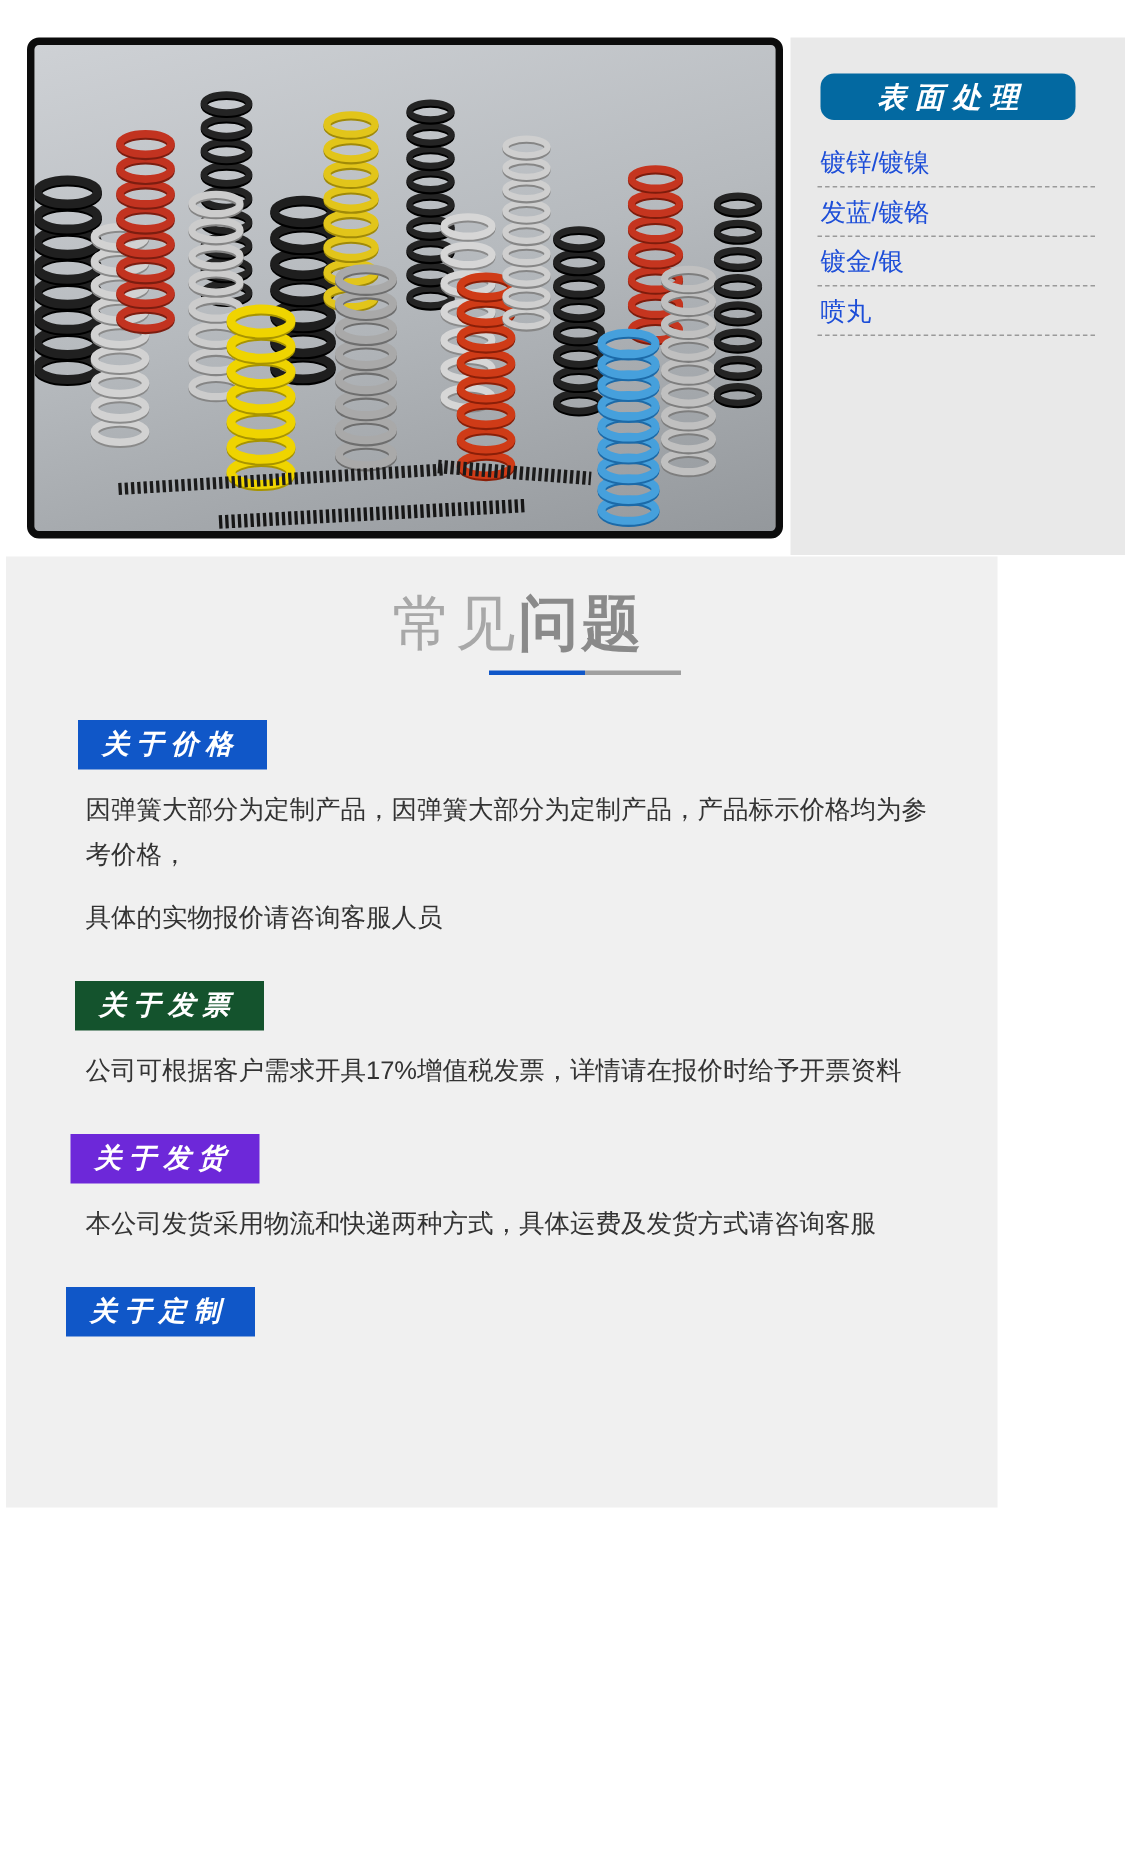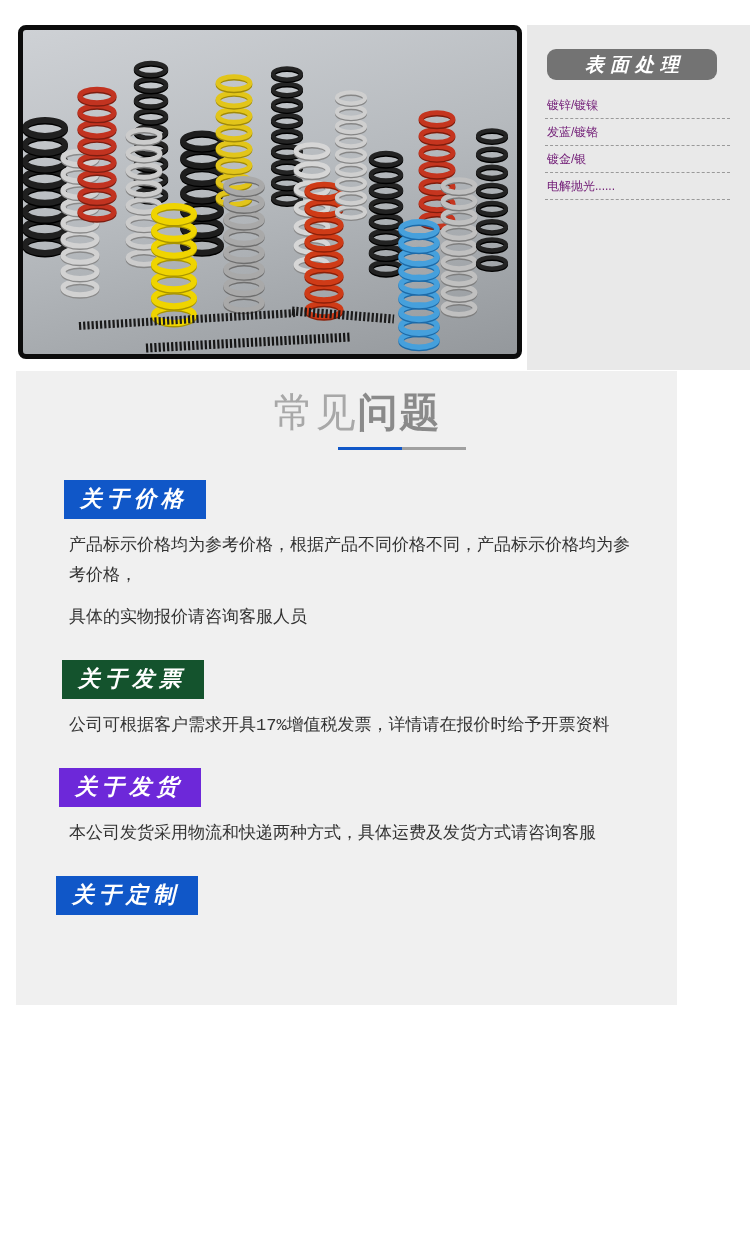--- a/index.html
+++ b/index.html
@@ -22,42 +22,42 @@
     position:absolute;left:527px;top:25px;width:223px;height:345px;
     background:#e9e9e9;
   }
   .sidebar-title{
     margin:24px 0 0 20px;width:170px;height:31px;background:#555555;
     border-radius:9px;color:#ffffff;display:flex;align-items:center;justify-content:center;
     font-size:19px;font-weight:bold;font-style:italic;letter-spacing:6px;text-indent:6px;
   }
   .treatment-list{margin:12px 20px 0 18px;padding:0;list-style:none;}
   .treatment-item{
-    font-size:12px;color:#701a75;padding:5px 0 4px 2px;
+    font-size:17px;color:#1d4ed8;padding:5px 0 4px 2px;
     border-bottom:1px dashed #9a9a9a;
   }
 
   
   .faq{
-    position:absolute;left:16px;top:371px;width:661px;height:634px;background:#f0f0f0;font-family:Liberation Mono, monospace;
+    position:absolute;left:4px;top:371px;width:661px;height:634px;background:#f0f0f0;
   }
   .faq-title{
     text-align:center;margin-top:22px;padding-left:22px;
     font-size:40px;line-height:46px;letter-spacing:2px;
   }
   .faq-title .light{color:#a8a8a8;font-weight:normal;}
   .faq-title .strong{color:#8a8a8a;font-weight:bold;}
   .title-underline{width:128px;height:3px;margin:8px auto 0;margin-left:322px;display:flex;}
   .title-underline .half-accent{flex:1;}
   .title-underline .half-gray{flex:1;background:#a0a0a0;}
 
   .faq-list{margin-top:30px;}
   .faq-item{margin-bottom:27px;}
   .faq-label{
-    display:inline-block;color:#ffffff;font-size:22px;font-weight:bold;font-style:italic;
+    display:inline-block;color:#ffffff;font-size:18px;font-weight:bold;font-style:italic;
     letter-spacing:5px;padding:4px 18px 5px 16px;
   }
   .faq-item:nth-child(1) .faq-label{margin-left:48px;}
   .faq-item:nth-child(2) .faq-label{margin-left:46px;}
   .faq-item:nth-child(3) .faq-label{margin-left:43px;}
   .faq-item:nth-child(4) .faq-label{margin-left:40px;}
   .faq-para{margin:12px 40px 0 53px;font-size:17px;color:#333333;line-height:30px;}
 </style>
 </head>
 <body>
@@ -356,36 +356,36 @@
       <ellipse cx="469" cy="124.14285714285714" rx="14" ry="5.6000000000000005" fill="none" stroke="#242424" stroke-width="4.2"></ellipse>
       <ellipse cx="469" cy="107.4" rx="14" ry="5.6000000000000005" fill="none" stroke="#000000" stroke-width="4.2"></ellipse>
       <ellipse cx="469" cy="106" rx="14" ry="5.6000000000000005" fill="none" stroke="#242424" stroke-width="4.2"></ellipse>
       <line x1="56" y1="296" x2="273" y2="283" stroke="#1b1b1b" stroke-width="8" stroke-dasharray="2.2 2"></line>
       <line x1="123" y1="318" x2="328" y2="307" stroke="#161616" stroke-width="9" stroke-dasharray="2.2 2"></line>
       <line x1="269" y1="281" x2="371" y2="289" stroke="#1b1b1b" stroke-width="9" stroke-dasharray="2.2 2"></line>
     </svg>
 </div>
 
 <div class="sidebar">
-  <div class="sidebar-title" style="background: #737373;">表面处理</div>
+  <div class="sidebar-title" style="background: #0369a1;">表面处理</div>
   <ul class="treatment-list">
       <li class="treatment-item">镀锌/镀镍</li>
       <li class="treatment-item">发蓝/镀铬</li>
       <li class="treatment-item">镀金/银</li>
-      <li class="treatment-item">电解抛光......</li>
+      <li class="treatment-item">喷丸</li>
     </ul>
 </div>
 
 <div class="faq">
   <div class="faq-title">
     <span class="light">常见</span><span class="strong">问题</span>
   </div>
   <div class="title-underline">
     <span class="half-accent" style="background: rgb(16, 87, 200);"></span>
     <span class="half-gray"></span>
   </div>
   <div class="faq-list">
-      <div class="faq-item"><div class="faq-label" style="background: rgb(16, 87, 200);">关于价格</div><p class="faq-para">产品标示价格均为参考价格，根据产品不同价格不同，产品标示价格均为参考价格，</p><p class="faq-para">具体的实物报价请咨询客服人员</p></div>
+      <div class="faq-item"><div class="faq-label" style="background: rgb(16, 87, 200);">关于价格</div><p class="faq-para">因弹簧大部分为定制产品，因弹簧大部分为定制产品，产品标示价格均为参考价格，</p><p class="faq-para">具体的实物报价请咨询客服人员</p></div>
       <div class="faq-item"><div class="faq-label" style="background: #14532d;">关于发票</div><p class="faq-para">公司可根据客户需求开具17%增值税发票，详情请在报价时给予开票资料</p></div>
       <div class="faq-item"><div class="faq-label" style="background: #6d28d9;">关于发货</div><p class="faq-para">本公司发货采用物流和快递两种方式，具体运费及发货方式请咨询客服</p></div>
       <div class="faq-item"><div class="faq-label" style="background: rgb(16, 87, 200); text-align: center;">关于定制</div></div>
     </div>
 </div>
 
 </body></html>

